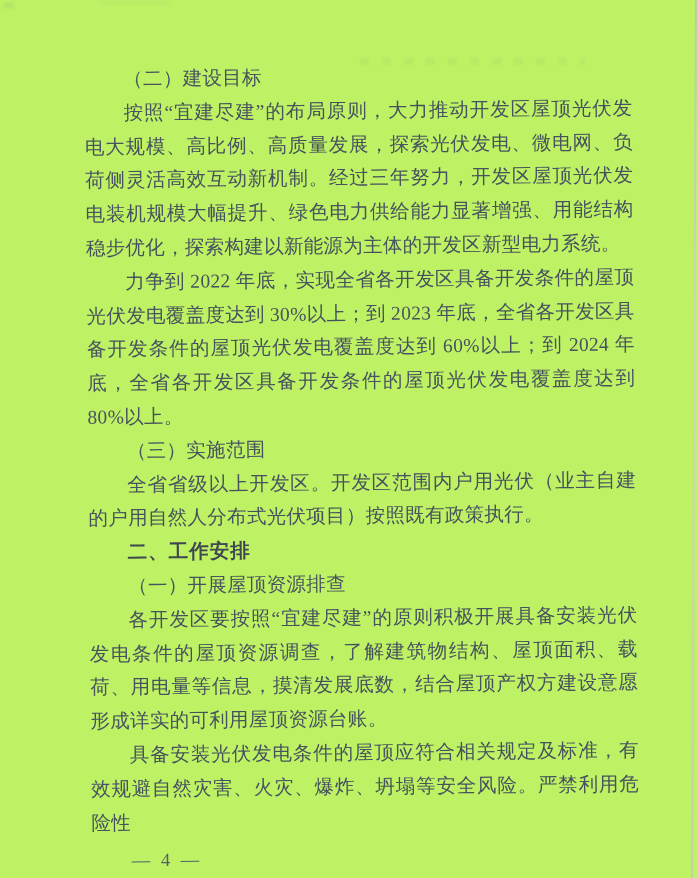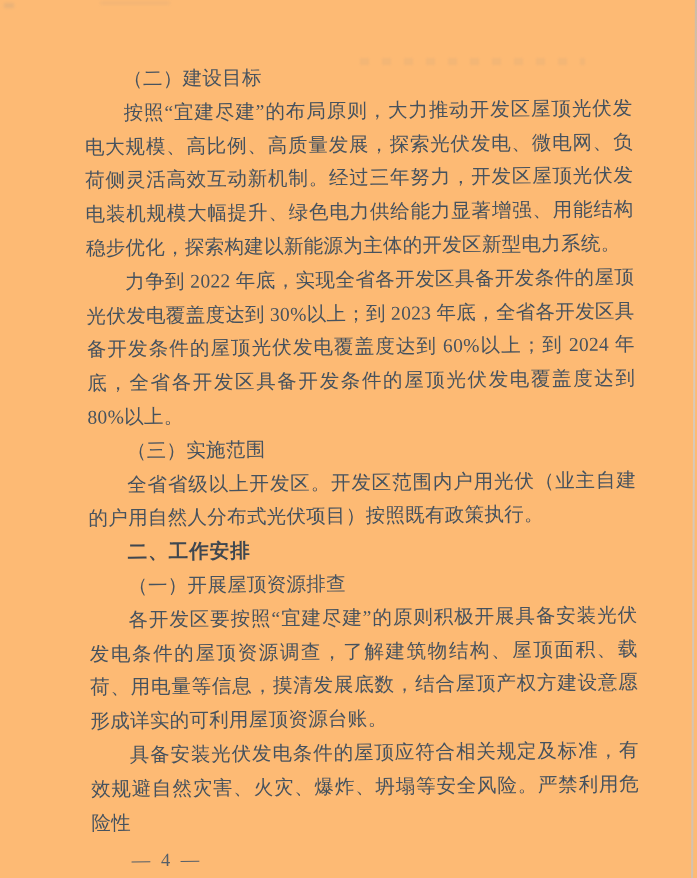--- a/index.html
+++ b/index.html
@@ -4,21 +4,21 @@
 <style>
   html, body {
     margin: 0;
     padding: 0;
     background: #ffffff;
   }
   .scan-page {
     position: relative;
     width: 697px;
     height: 878px;
-    background: #fdba74;
+    background: #bef264;
     overflow: hidden;
     font-family: "Liberation Serif", "DejaVu Serif", serif;
   }
   
   .edge-shadow-right {
     position: absolute;
     top: 0;
     right: 2px;
     width: 2px;
     height: 100%;

